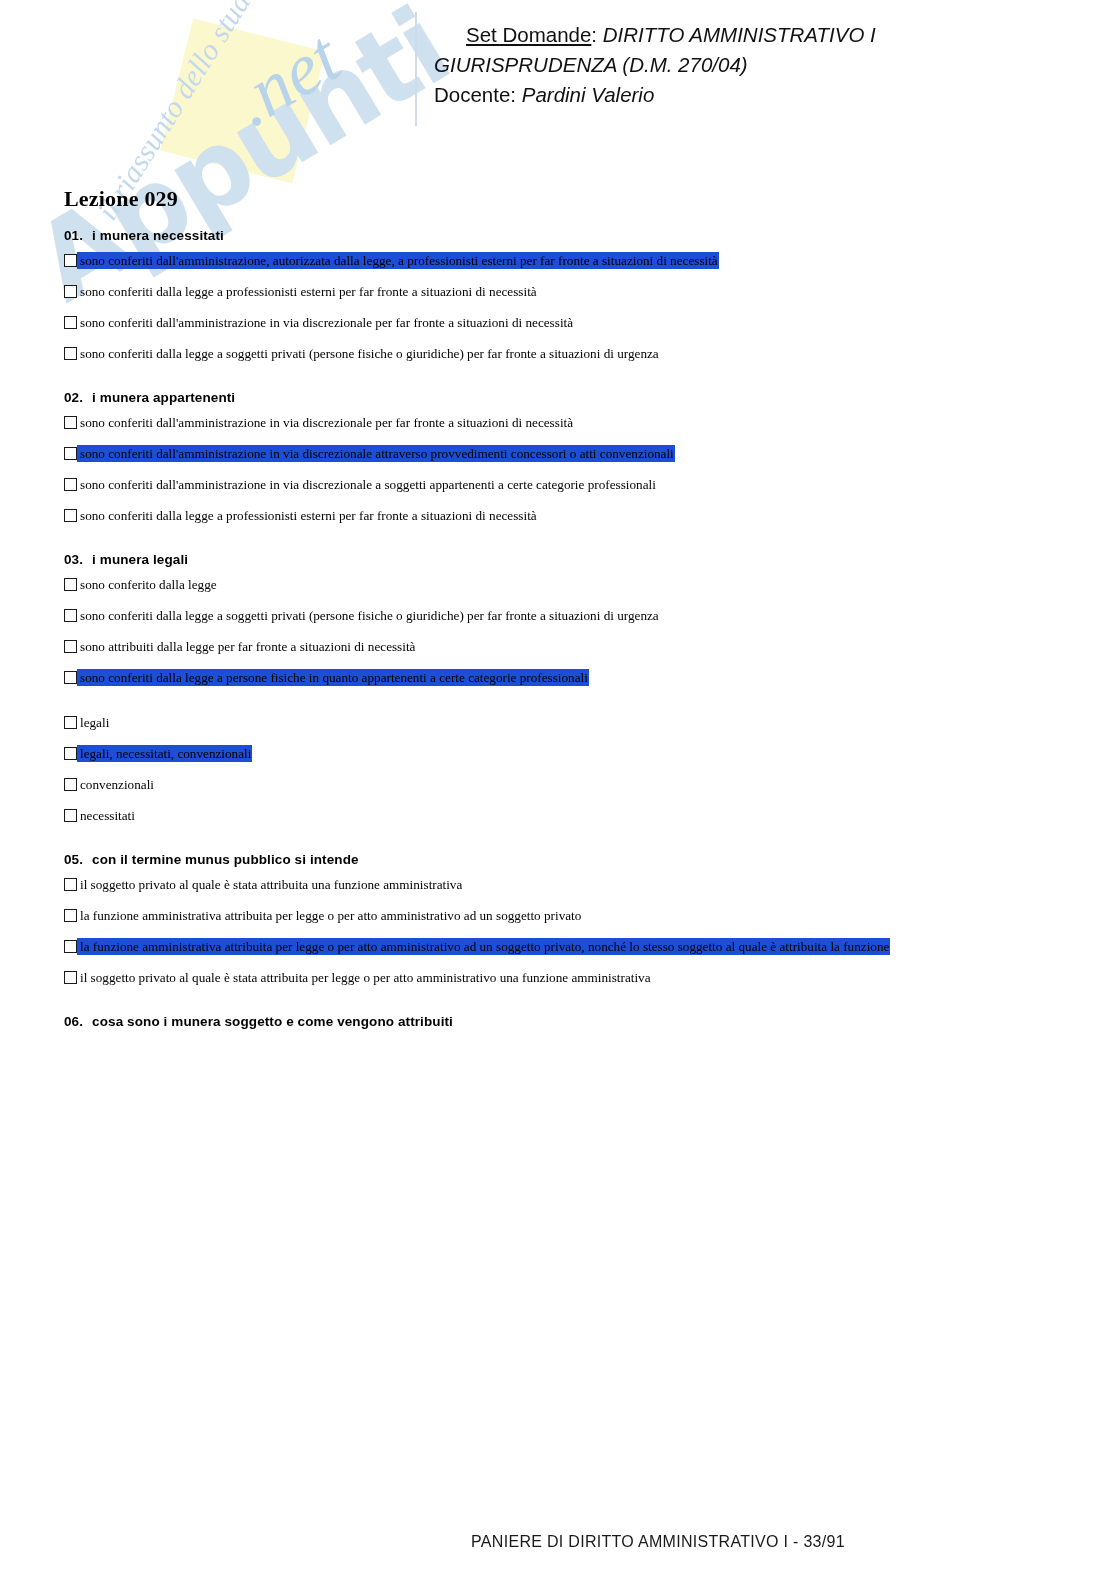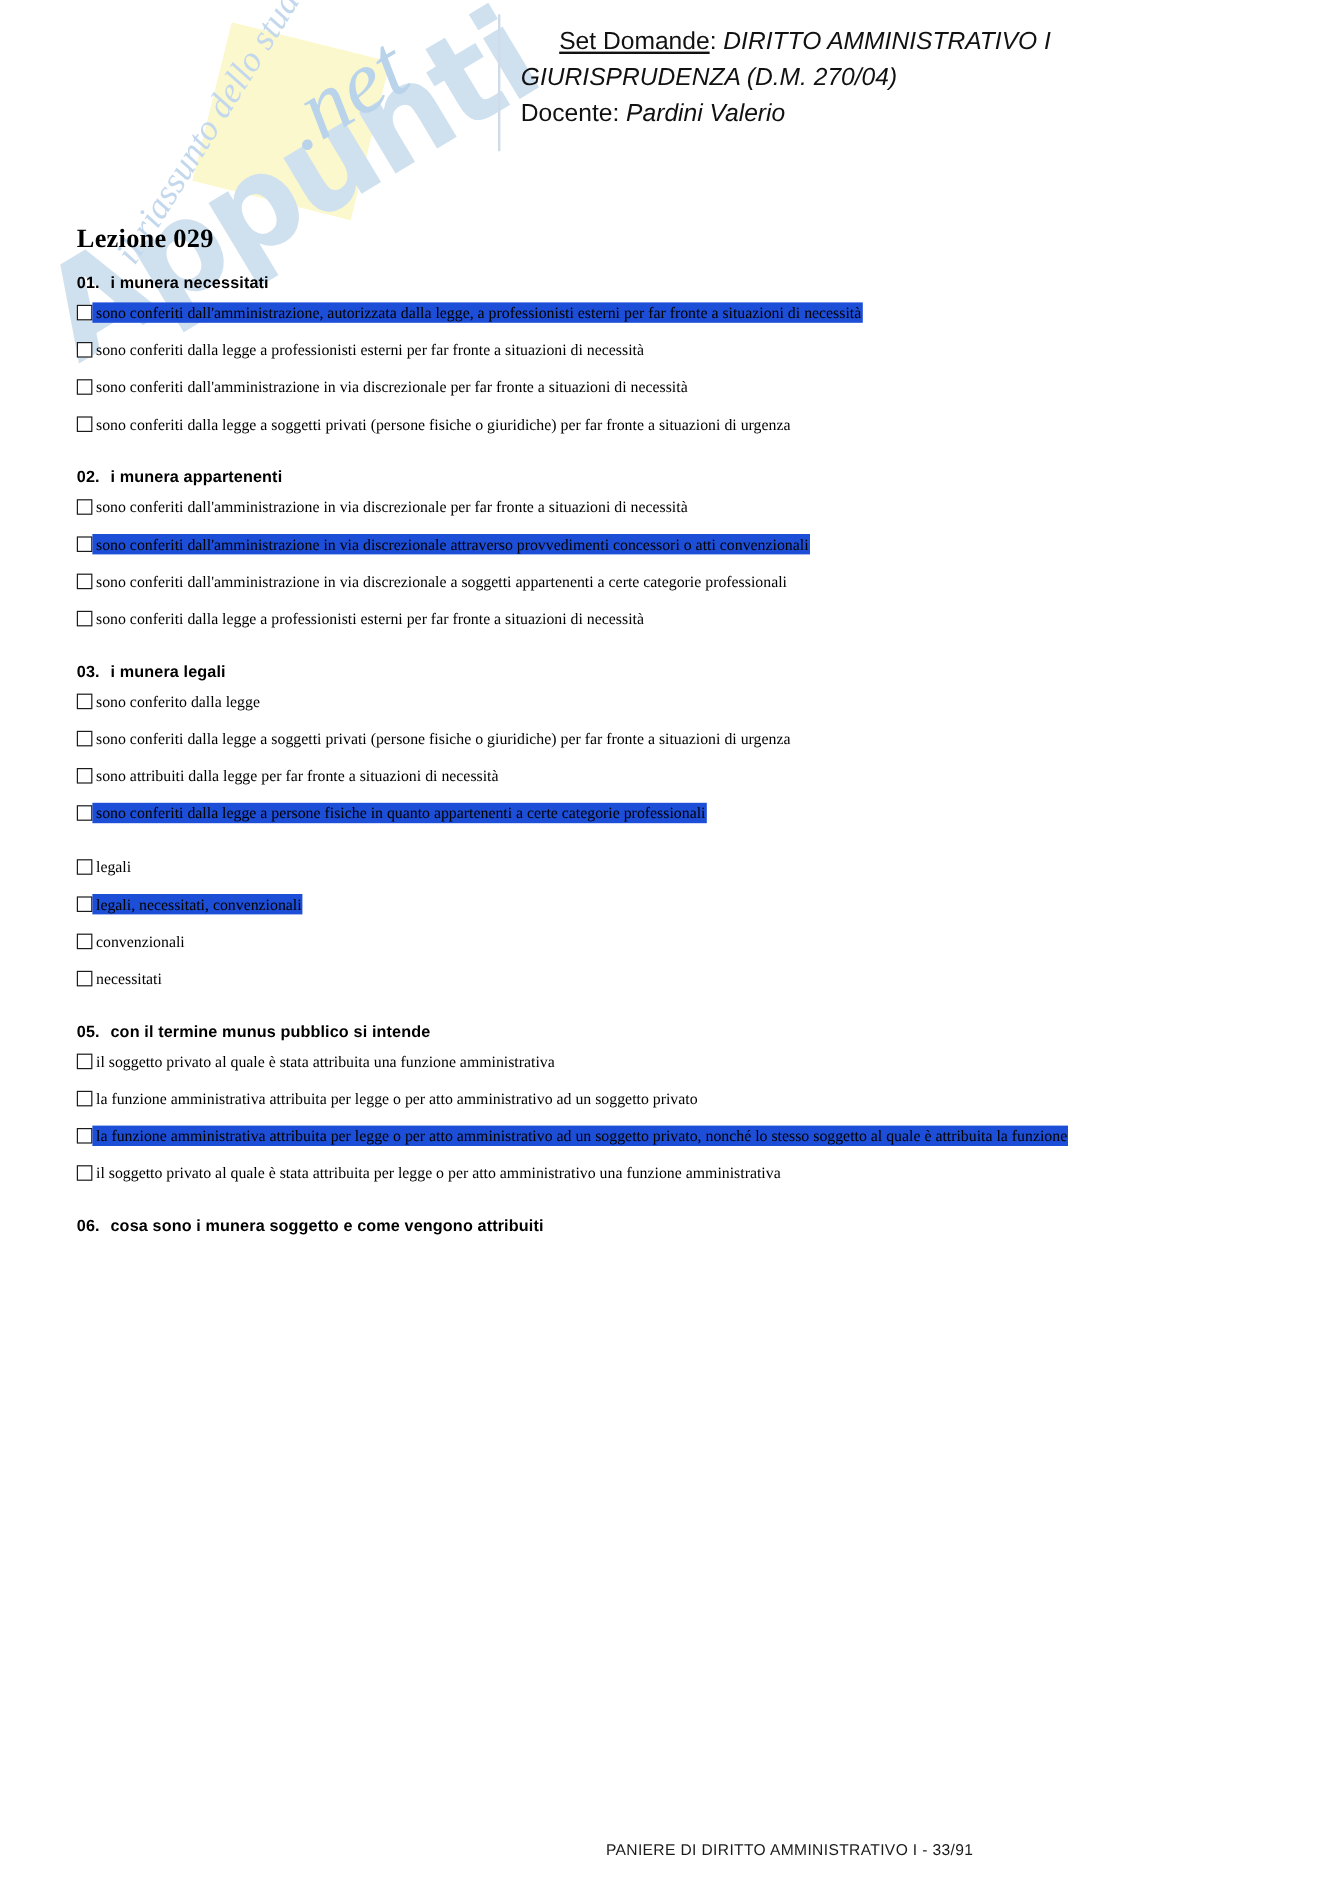--- a/index.html
+++ b/index.html
@@ -168,21 +168,21 @@
   .footer {
     position: absolute;
     left: 0;
     top: 1533px;
     width: 1116px;
     text-align: center;
     z-index: 2;
   }
   .footer-text {
     font-family: "Liberation Sans", sans-serif;
-    font-size: 13px;
+    font-size: 16px;
     letter-spacing: 0.3px;
     color: #1a1a1a;
     display: inline-block;
     margin-left: 200px;
   }
 </style>
 </head>
 <body>
 
 <div id="page">

